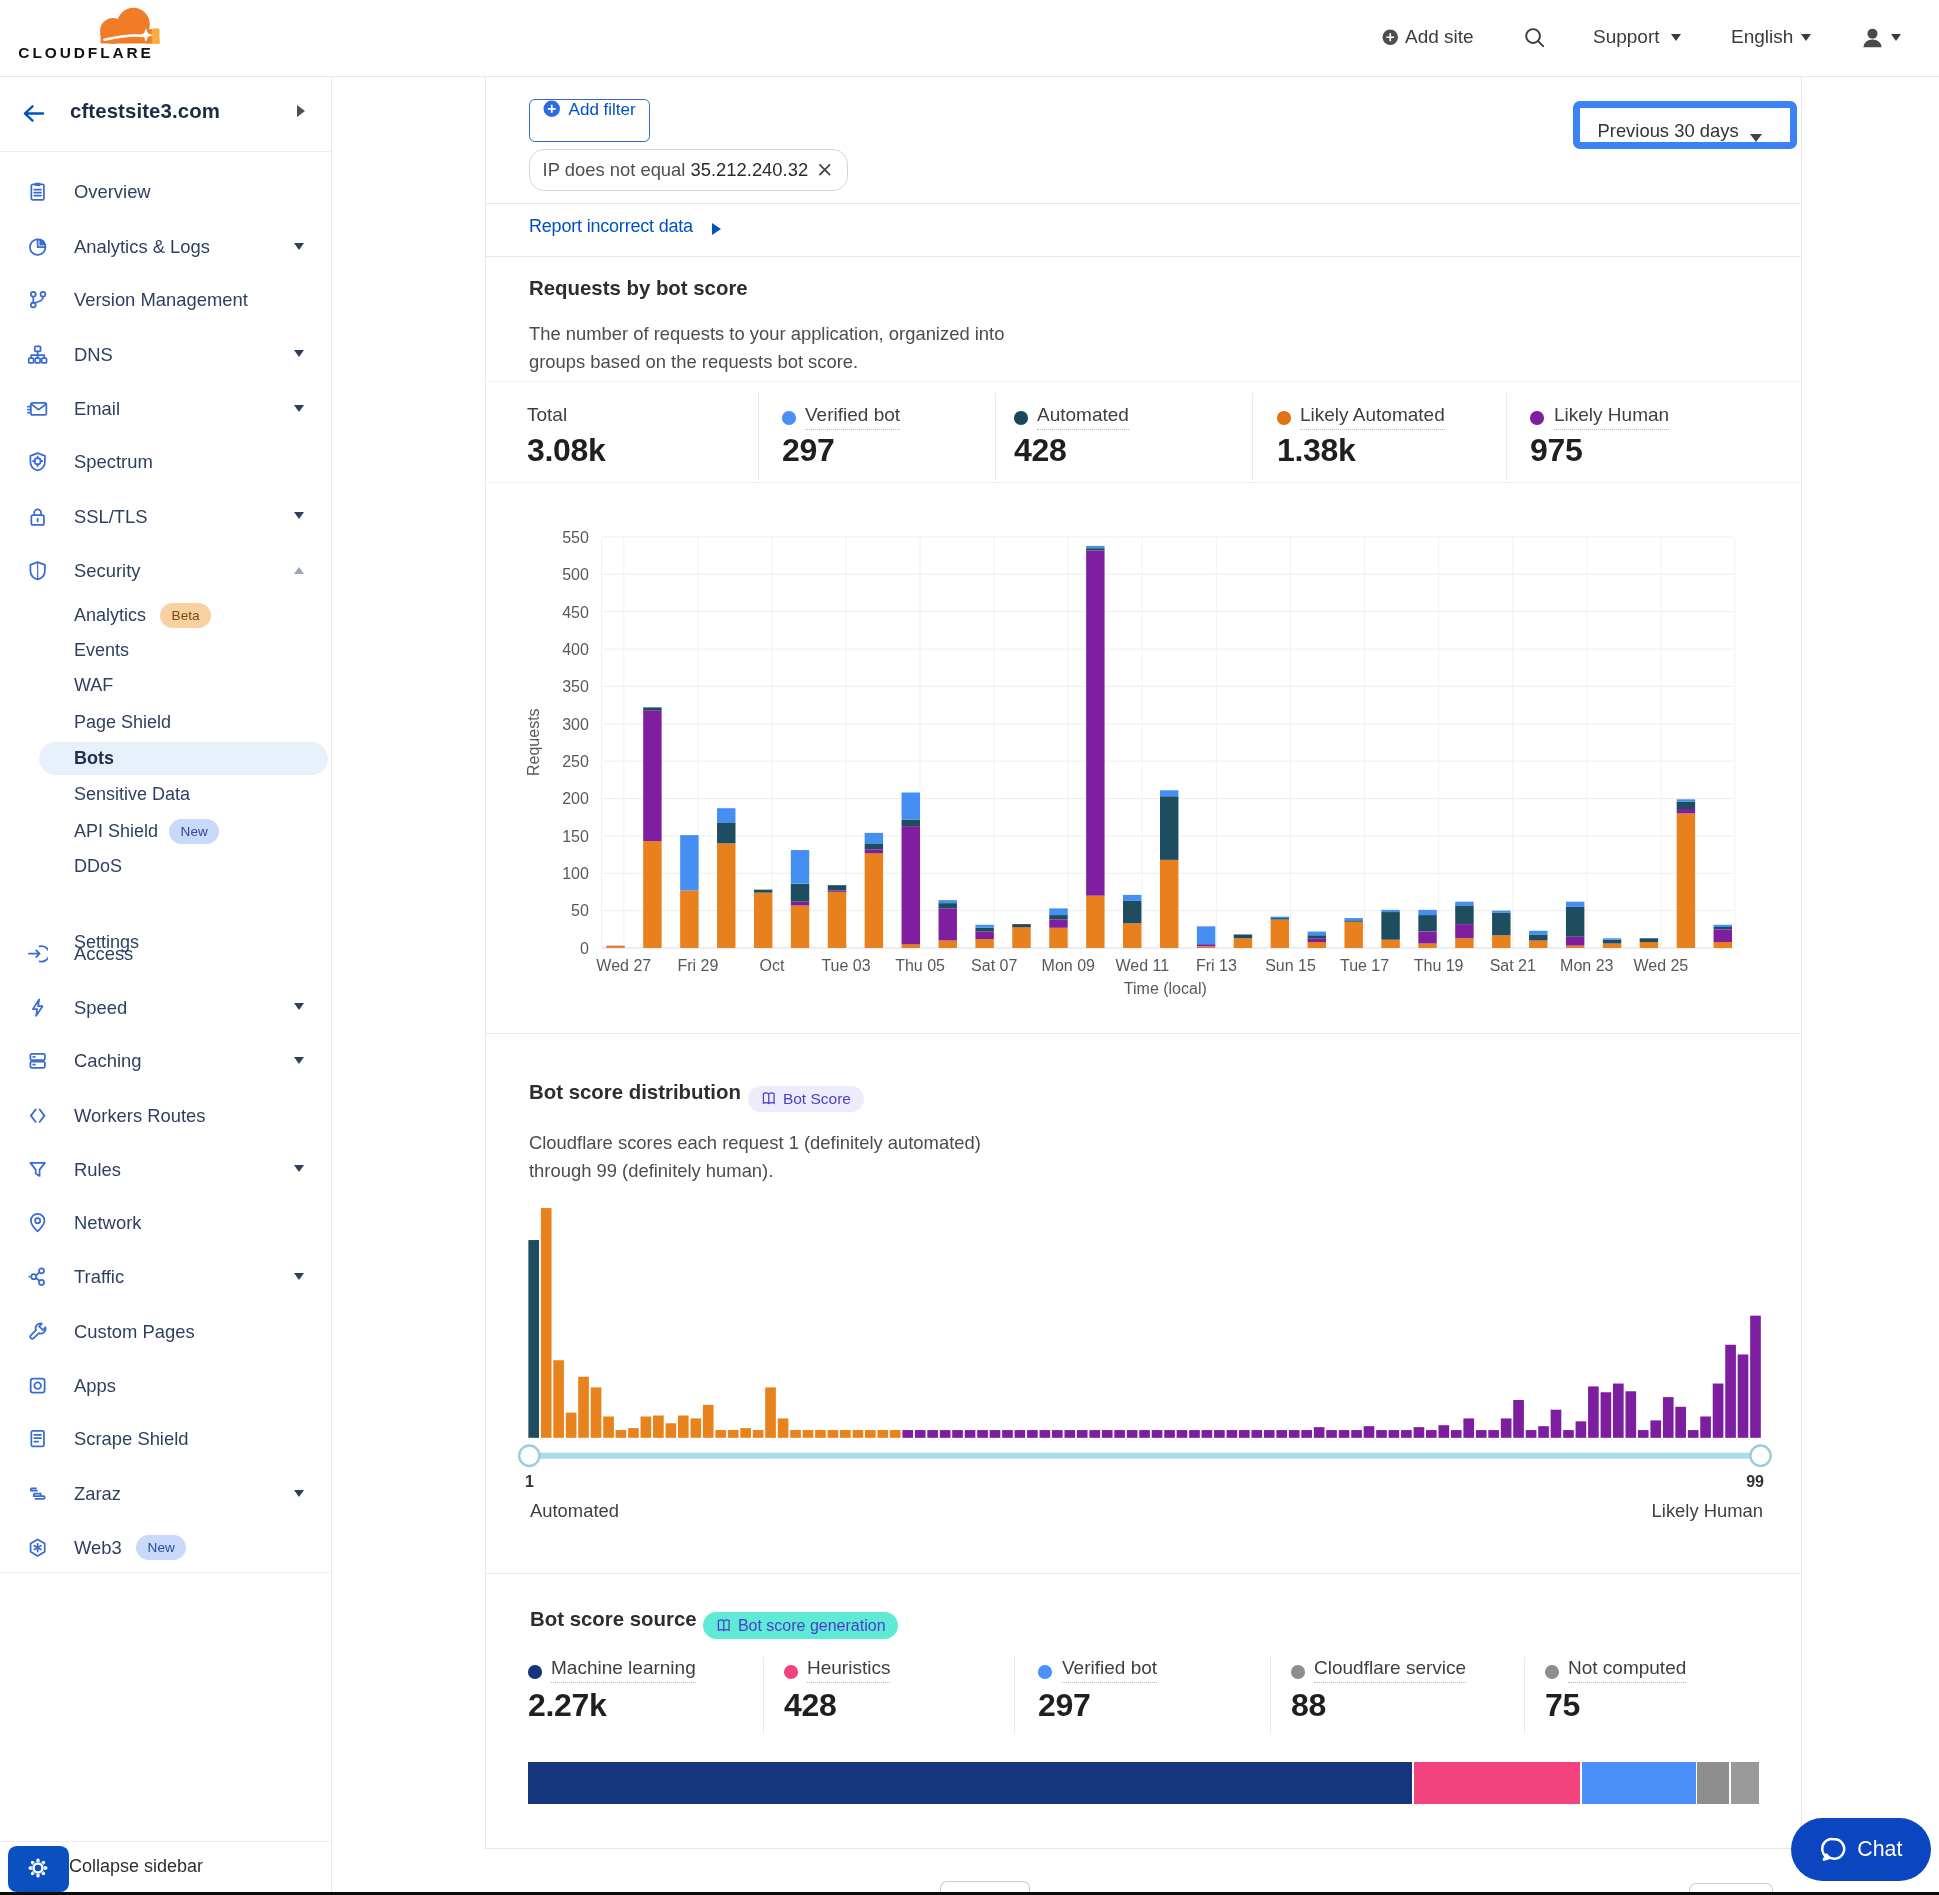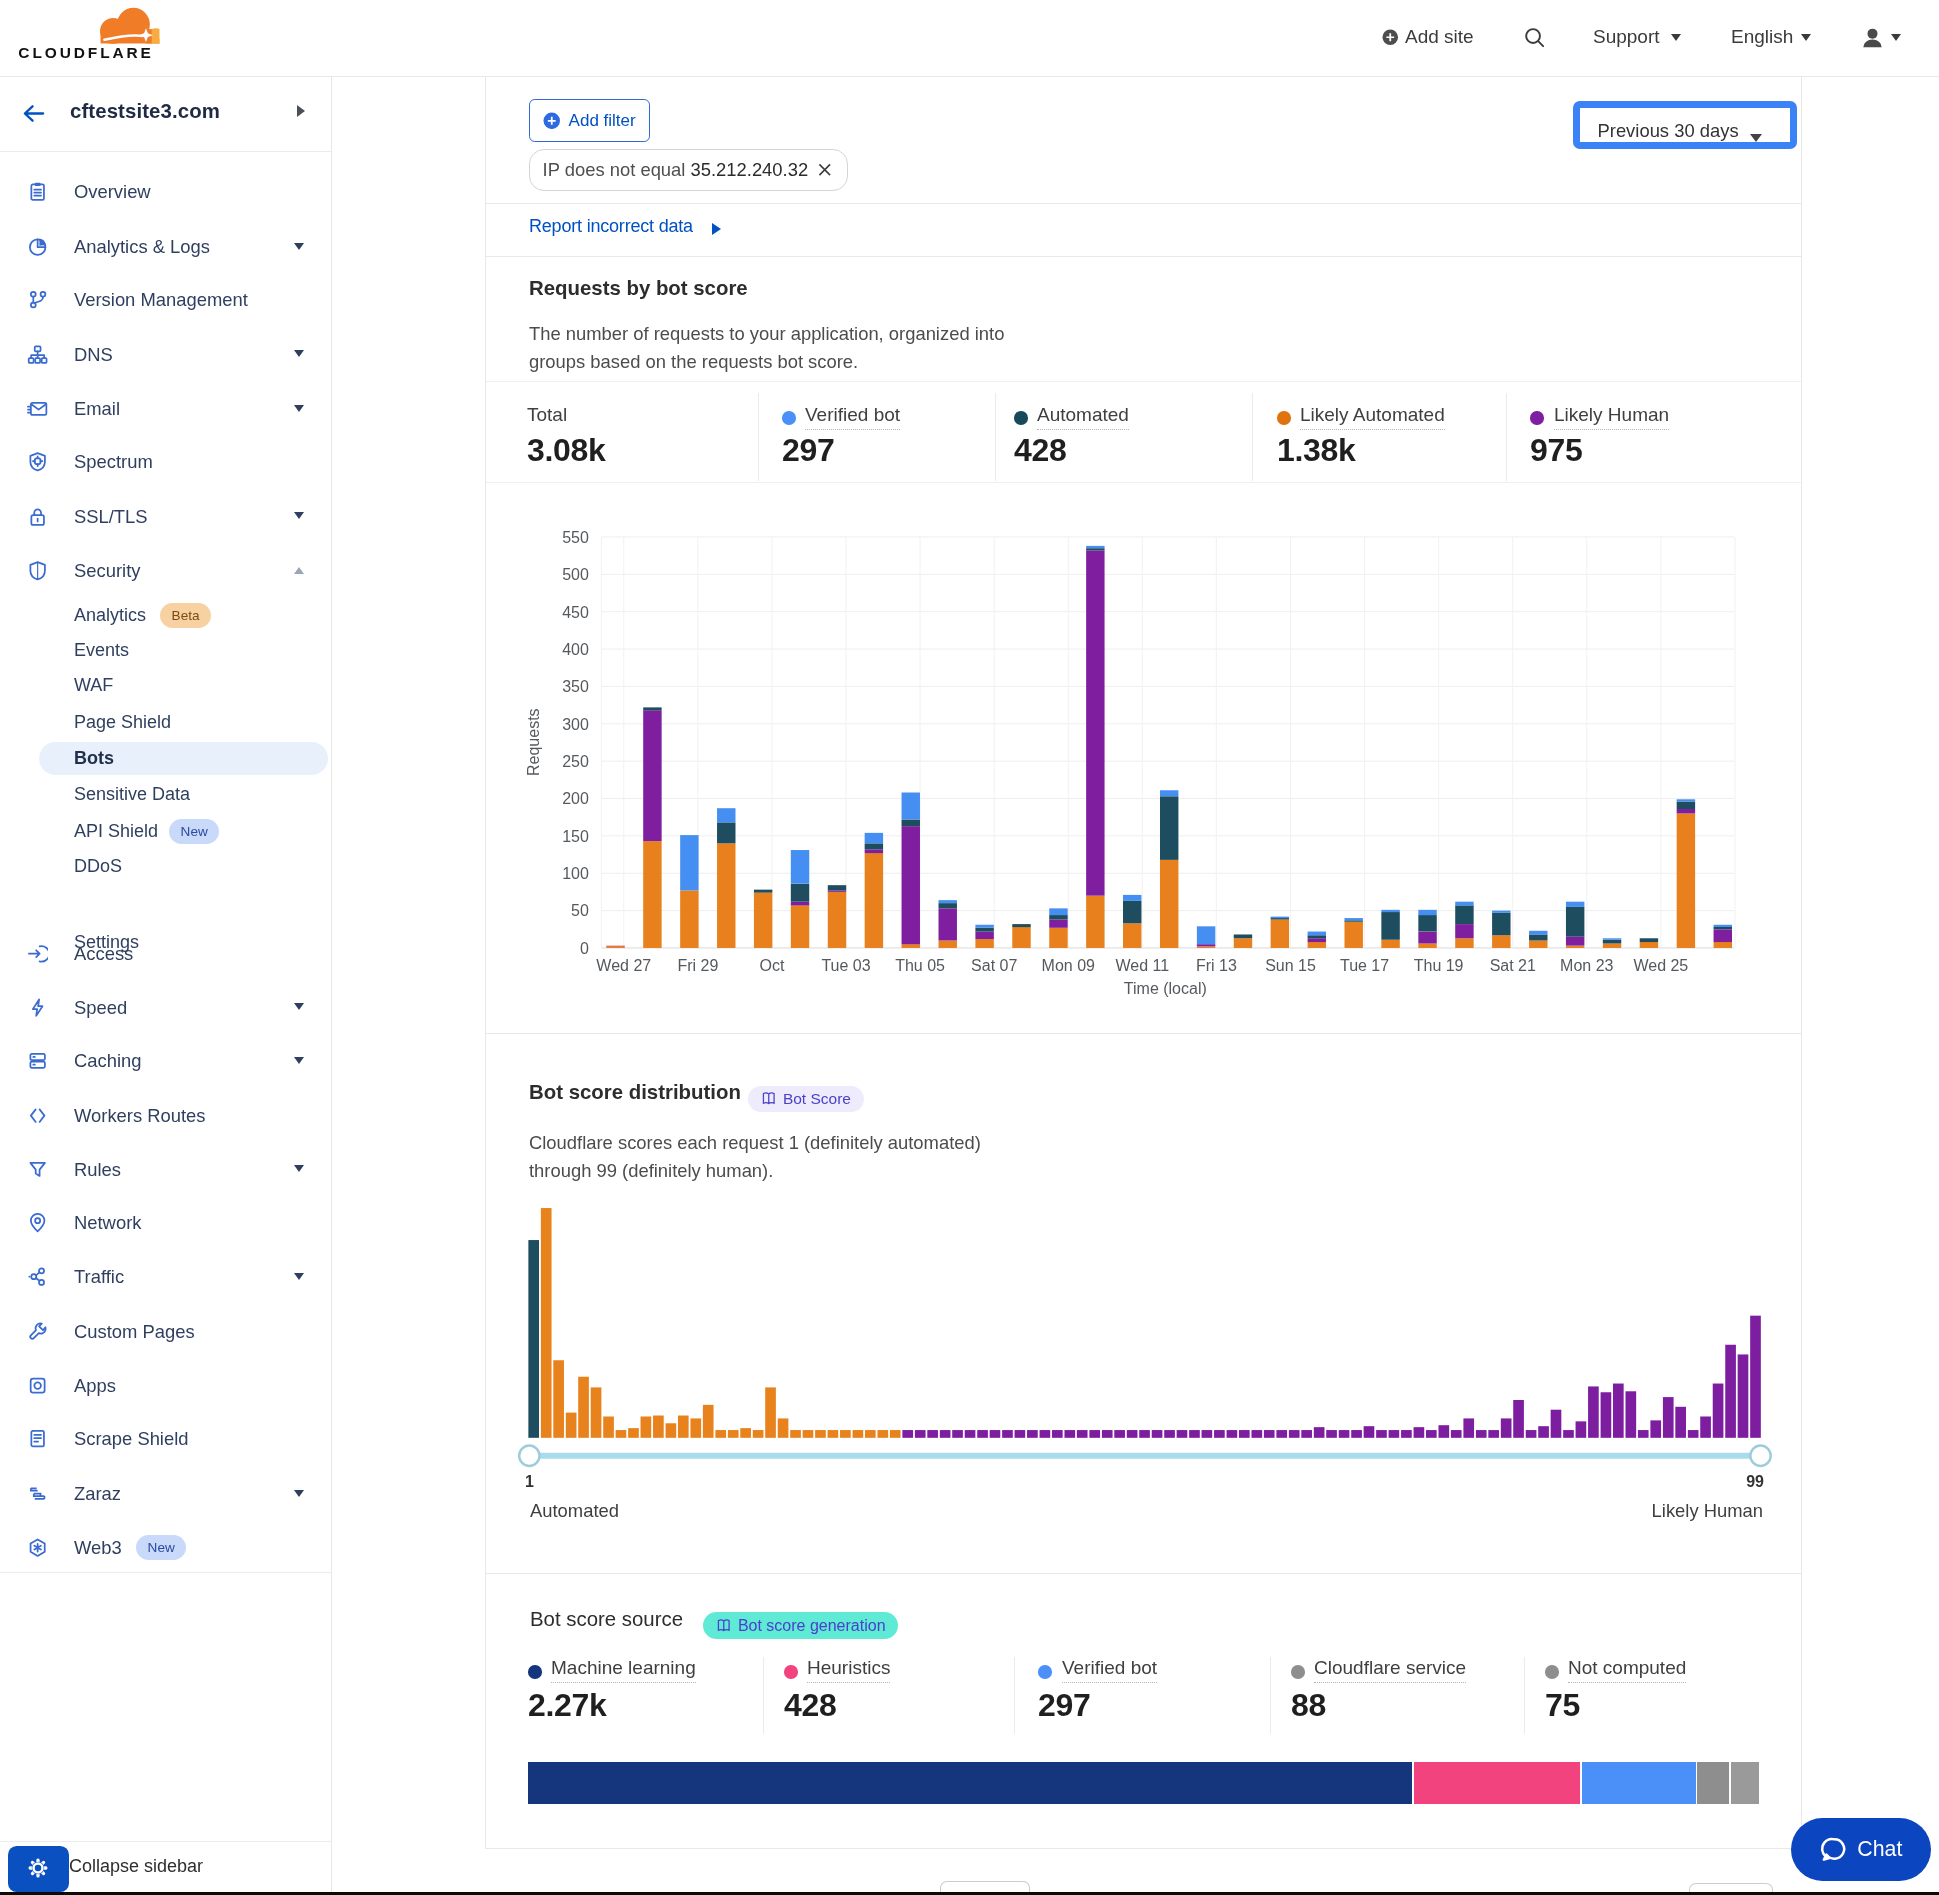--- a/index.html
+++ b/index.html
@@ -201,21 +201,21 @@
  <circle cx="11.5" cy="11.5" r="4.7" fill="none" stroke="#fff" stroke-width="2.6"></circle>
   </svg>
 <div class="abs" style="left:69px;top:1856px;font-size:18px;color:#2e2e2e">Collapse sidebar</div>
 <div class="vline" style="left:485px;top:77px;height:1771px"></div>
 <div class="vline" style="left:1801px;top:77px;height:1771px"></div>
 <div class="hline" style="left:485px;top:203px;width:1317px"></div>
 <div class="hline" style="left:485px;top:256px;width:1317px"></div>
 <div class="hline" style="left:485px;top:1033px;width:1317px"></div>
 <div class="hline" style="left:485px;top:1573px;width:1317px"></div>
 <div class="hline" style="left:485px;top:1848px;width:1317px"></div>
-<div class="abs" style="left:529px;top:99px;width:121px;height:43px;border:1.5px solid #3069d6;border-radius:5.8px;display:flex;align-items:center;justify-content:center">
+<div class="abs" style="left:529px;top:99px;width:121px;height:43px;border:1.5px solid #3069d6;border-radius:5.8px;display:flex;align-items:flex-start;justify-content:center">
 <svg width="17.5" height="17.5" viewBox="0 0 18 18" style="margin-right:7.8px">
       <circle cx="9" cy="9" r="8.5" fill="#2e6be0"></circle>
       <path d="M9 5 v8 M5 9 h8" stroke="#fff" stroke-width="1.8"></path>
     </svg>
 <span style="font-size:17px;color:#0051c3">Add filter</span>
   </div>
 <div class="abs" style="left:529px;top:149px;width:319px;height:42px;border:1px solid #d5d5d5;border-radius:15px;display:flex;align-items:center;padding:0 12.6px;white-space:nowrap">
 <span style="font-size:18.4px;color:#4f4f4f">IP does not equal&nbsp;</span>
 <span style="font-size:18.4px;color:#2c2c2c">35.212.240.32</span>
 <svg width="15.5" height="15.5" viewBox="0 0 16 16" style="margin-left:8.7px;flex:none">
@@ -519,21 +519,21 @@
     <rect x="1291.4" y="165.5" width="11" height="86" fill="#7d1ea0"></rect>
     <rect x="1304.3" y="125.5" width="11" height="126" fill="#7d1ea0"></rect>
     <line x1="45" y1="270" x2="1315" y2="270" stroke="#a8dcec" stroke-width="6" stroke-linecap="round"></line>
     <circle cx="45" cy="270" r="10.5" fill="#fff" stroke="#9fccdc" stroke-width="2.5"></circle>
     <circle cx="1315" cy="270" r="10.5" fill="#fff" stroke="#9fccdc" stroke-width="2.5"></circle>
   </svg>
 <div class="abs" style="left:525px;top:1473px;font-size:16px;font-weight:700;color:#333">1</div>
 <div class="abs" style="left:1737px;top:1473px;width:27px;text-align:right;font-size:16px;font-weight:700;color:#333">99</div>
 <div class="abs" style="left:530px;top:1500px;font-size:18.4px;color:#3f3f3f">Automated</div>
 <div class="abs" style="left:1569px;top:1500px;width:194px;text-align:right;font-size:18.4px;color:#3f3f3f">Likely Human</div>
-<div class="abs" style="left:530px;top:1608px;font-size:20.4px;font-weight:400;color:#2d2d2d">Bot score source</div>
+<div class="abs" style="left:530px;top:1608px;font-size:20.4px;font-weight:700;color:#2d2d2d">Bot score source</div>
 <div class="abs" style="left:703px;top:1612px;height:27px;background:#5eead4;border-radius:13.6px;display:flex;align-items:center;padding:0 12.6px">
 <svg width="15.5" height="15.5" viewBox="0 0 16 16" style="margin-right:6.8px">
       <path d="M8 3 C6.5 1.8 4 1.8 2.5 2.6 V12.6 C4 11.8 6.5 11.8 8 13 C9.5 11.8 12 11.8 13.5 12.6 V2.6 C12 1.8 9.5 1.8 8 3 Z M8 3 V13" fill="none" stroke="#4b40cc" stroke-width="1.3"></path>
     </svg>
 <span style="font-size:16px;color:#4b40cc">Bot score generation</span>
   </div>
 <div class="vline" style="left:763px;top:1657px;height:77px;background:#ebebeb"></div>
 <div class="vline" style="left:1014px;top:1657px;height:77px;background:#ebebeb"></div>
 <div class="vline" style="left:1270px;top:1657px;height:77px;background:#ebebeb"></div>
 <div class="vline" style="left:1524px;top:1657px;height:77px;background:#ebebeb"></div>

